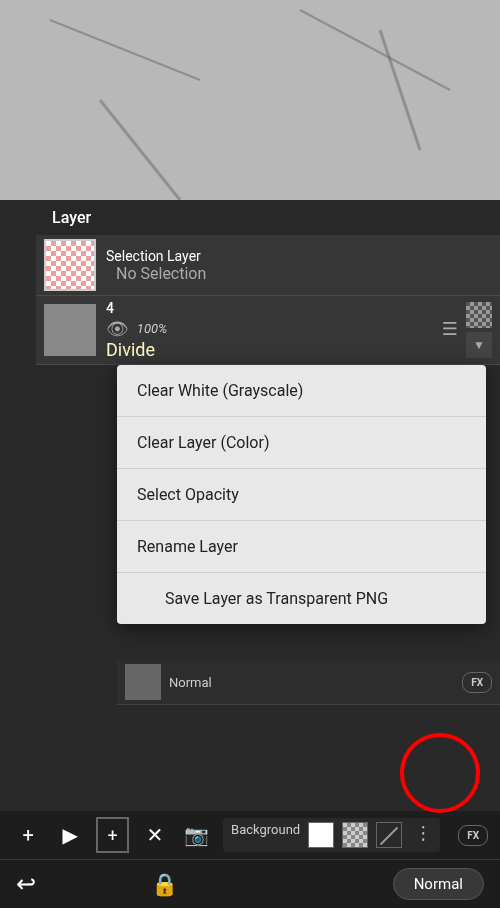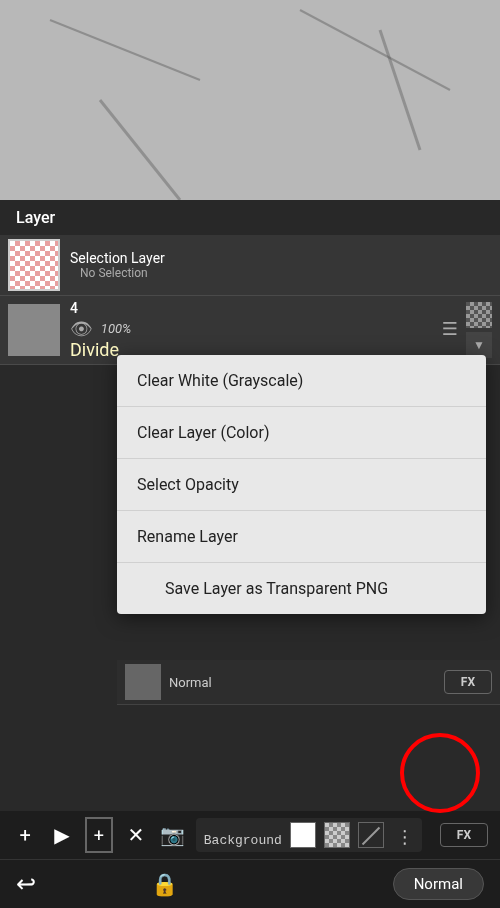--- a/index.html
+++ b/index.html
@@ -22,20 +22,21 @@
       z-index: 0;
     }
 
     
     .layer-panel {
       position: absolute;
       top: 200px;
       left: 0;
       width: 500px;
       z-index: 10;
+      padding-left: 36px;
     }
 
     .layer-header {
       background: rgba(40,40,40,0.95);
       padding: 8px 16px;
       color: #fff;
       font-size: 16px;
       font-weight: 500;
     }
 
@@ -71,21 +72,21 @@
       color: #fff;
     }
 
     .layer-name {
       font-size: 14px;
       font-weight: 400;
       color: #fff;
     }
 
     .layer-sub {
-      font-size: 12px;
+      font-size: 16px;
       color: #aaa;
       padding-left: 10px;
     }
 
     
     .layer-row-2 {
       display: flex;
       align-items: center;
       padding: 4px 8px;
       background: rgba(55,55,55,0.95);
@@ -169,21 +170,21 @@
       display: flex;
       align-items: center;
       justify-content: center;
       color: #aaa;
       font-size: 12px;
     }
 
     
     .context-menu {
       position: absolute;
-      top: 355px;
+      top: 365px;
       left: 117px;
       width: 369px;
       background: #e8e8e8;
       z-index: 50;
       border-radius: 4px;
       box-shadow: 0 4px 20px rgba(0,0,0,0.5);
     }
 
     .menu-item {
       padding: 16px 20px;
@@ -249,27 +250,26 @@
       display: flex;
       align-items: center;
       justify-content: center;
       color: #fff;
       font-size: 20px;
       cursor: pointer;
     }
 
     .layer-bg-area {
       display: flex;
-      align-items: flex-end;
+      align-items: flex-start;
       flex: 1;
       padding: 4px 8px;
       background: rgba(45,45,45,0.8);
       border-radius: 4px;
       gap: 8px;
-      font-family: Liberation Mono, monospace;
     }
 
     .bg-label {
       color: #ccc;
       font-size: 13px;
     }
 
     .bg-white-box {
       width: 26px;
       height: 26px;
@@ -311,25 +311,25 @@
     }
 
     .three-dots {
       color: #ccc;
       font-size: 18px;
       margin-left: 4px;
     }
 
     .fx-label {
       color: #ccc;
-      font-size: 12px;
+      font-size: 10px;
       font-weight: bold;
-      padding: 4px 16px;
+      padding: 4px 8px;
       border: 1px solid #666;
-      border-radius: 4px;
+      border-radius: 9px;
     }
 
     .toolbar-row2 {
       display: flex;
       align-items: center;
       padding: 8px 16px;
       gap: 16px;
     }
 
     .tb-undo {

